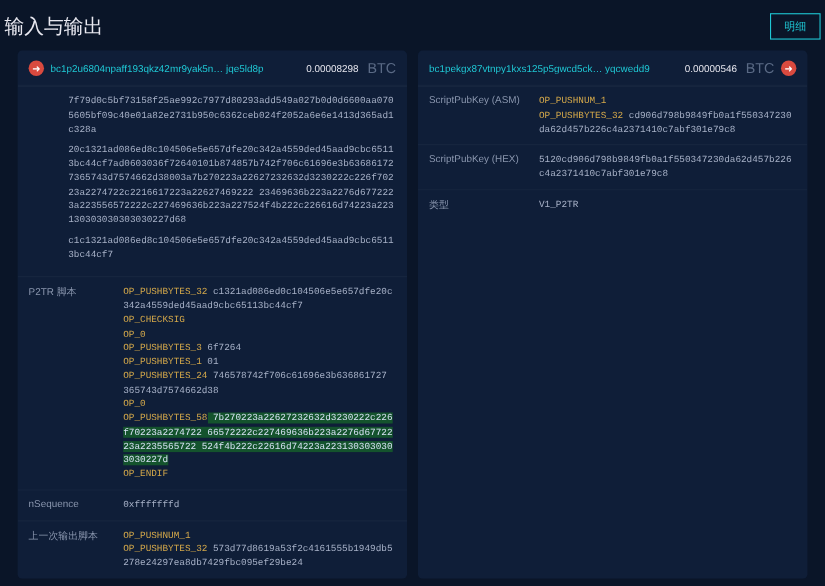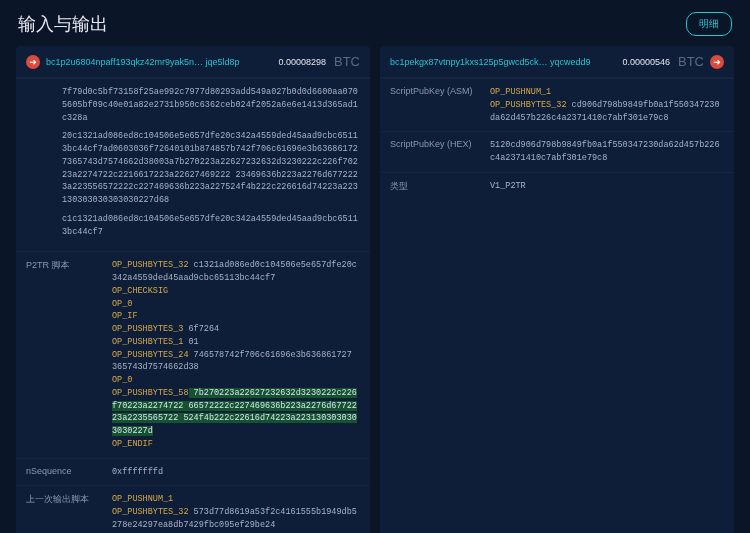--- a/index.html
+++ b/index.html
@@ -9,34 +9,34 @@
   font-family: "Helvetica Neue", Arial, sans-serif;
   font-size: 10px;
   width: 750px;
   height: 533px;
   overflow: hidden;
 }
 .header {
   display: flex;
   justify-content: space-between;
   align-items: center;
-  padding: 12px 18px 10px;
+  padding: 12px 4px 10px;
 }
 .title {
   font-size: 18px;
   font-weight: 300;
   color: #e8e8f0;
 }
 .btn-outline {
   border: 1px solid #1fc7d4;
   color: #1fc7d4;
   background: transparent;
   padding: 4px 12px;
   font-size: 10px;
-  border-radius: 10px;
+  border-radius: 0;
   cursor: pointer;
 }
 .io-container {
   display: flex;
   gap: 10px;
   padding: 0 16px;
 }
 .panel {
   background: #0f1e38;
   border-radius: 4px;
@@ -138,21 +138,20 @@
         <div class="hex-block">c1c1321ad086ed8c104506e5e657dfe20c342a4559ded45aad9cbc65113bc44cf7</div>
       </div>
     </div>
 
     <div class="detail-row">
       <div class="detail-label">P2TR 脚本</div>
       <div class="detail-value">
         <div><span class="op">OP_PUSHBYTES_32</span><span> c1321ad086ed0c104506e5e657dfe20c342a4559ded45aad9cbc65113bc44cf7</span></div>
         <div><span class="op">OP_CHECKSIG</span></div>
         <div><span class="op">OP_0</span></div>
-        <div><span class="op">OP_IF</span></div>
         <div><span class="op">OP_PUSHBYTES_3</span><span> 6f7264</span></div>
         <div><span class="op">OP_PUSHBYTES_1</span><span> 01</span></div>
         <div><span class="op">OP_PUSHBYTES_24</span><span> 746578742f706c61696e3b636861727 365743d7574662d38</span></div>
         <div><span class="op">OP_0</span></div>
         <div><span class="op">OP_PUSHBYTES_58</span><span class="sel"> 7b270223a22627232632d3230222c226f70223a2274722 66572222c227469636b223a2276d6772223a2235565722 524f4b222c22616d74223a2231303030303030227d</span></div>
         <div><span class="op">OP_ENDIF</span></div>
       </div>
     </div>
 
     <div class="detail-row">

